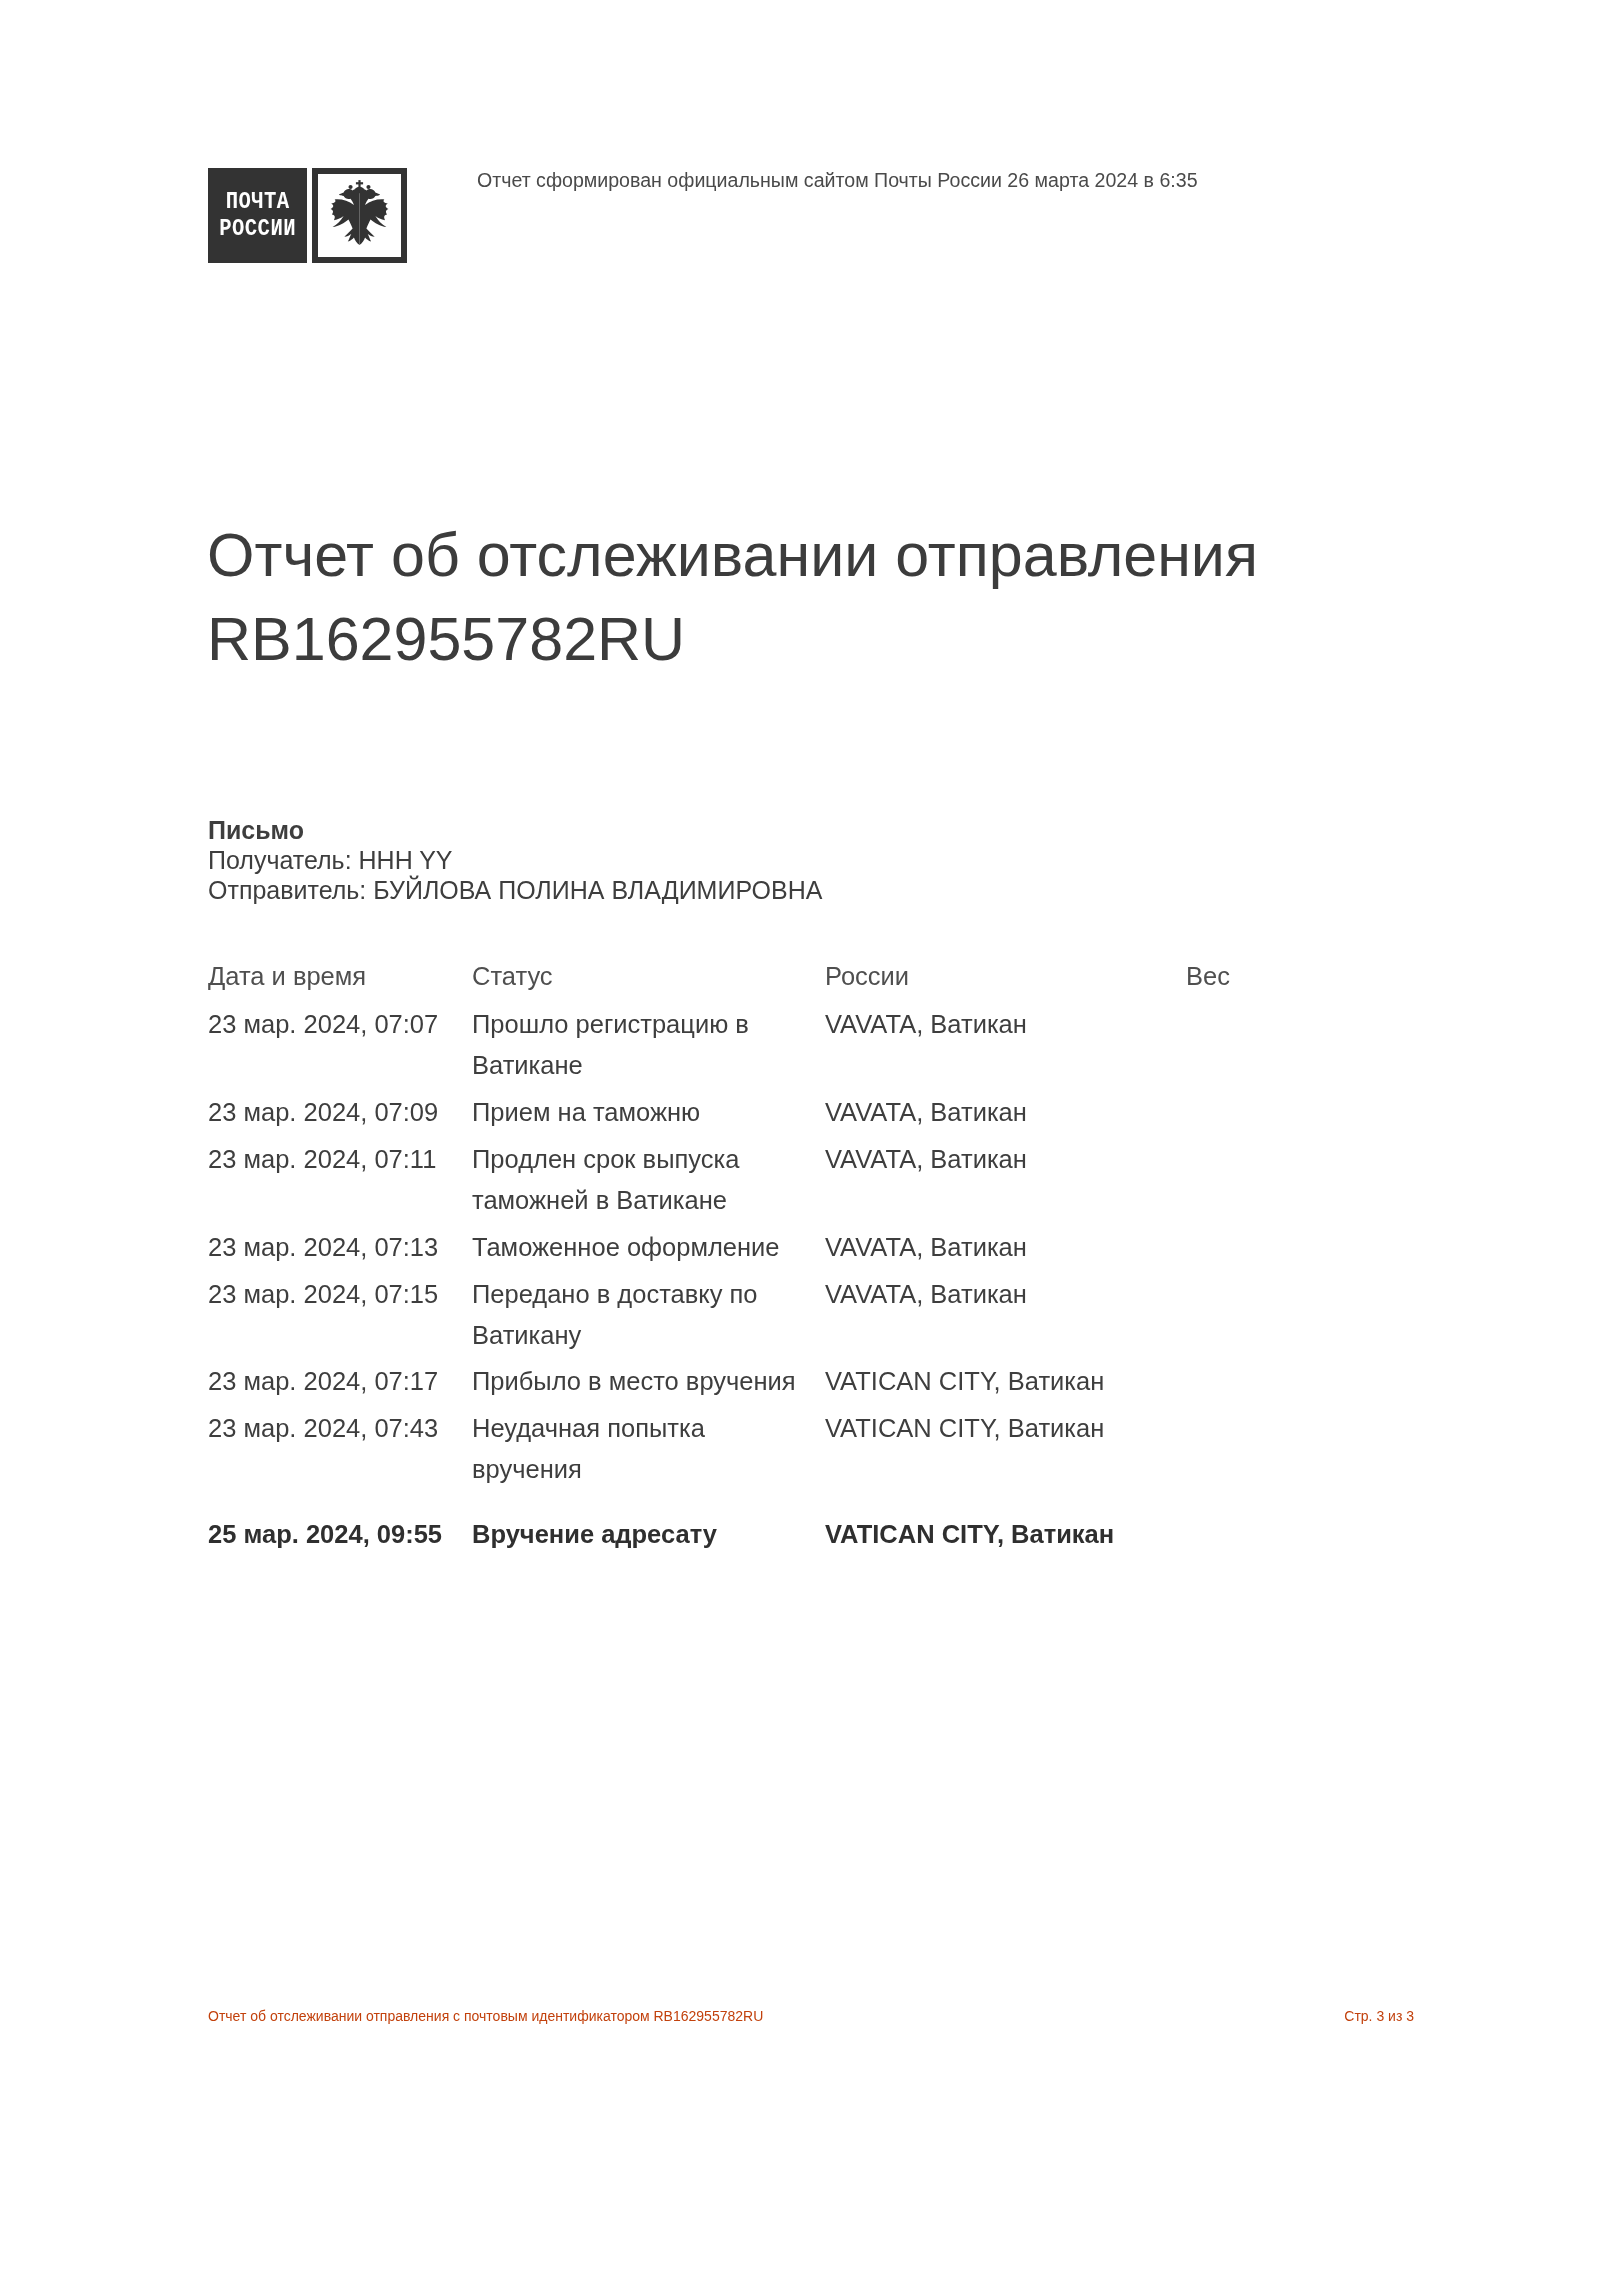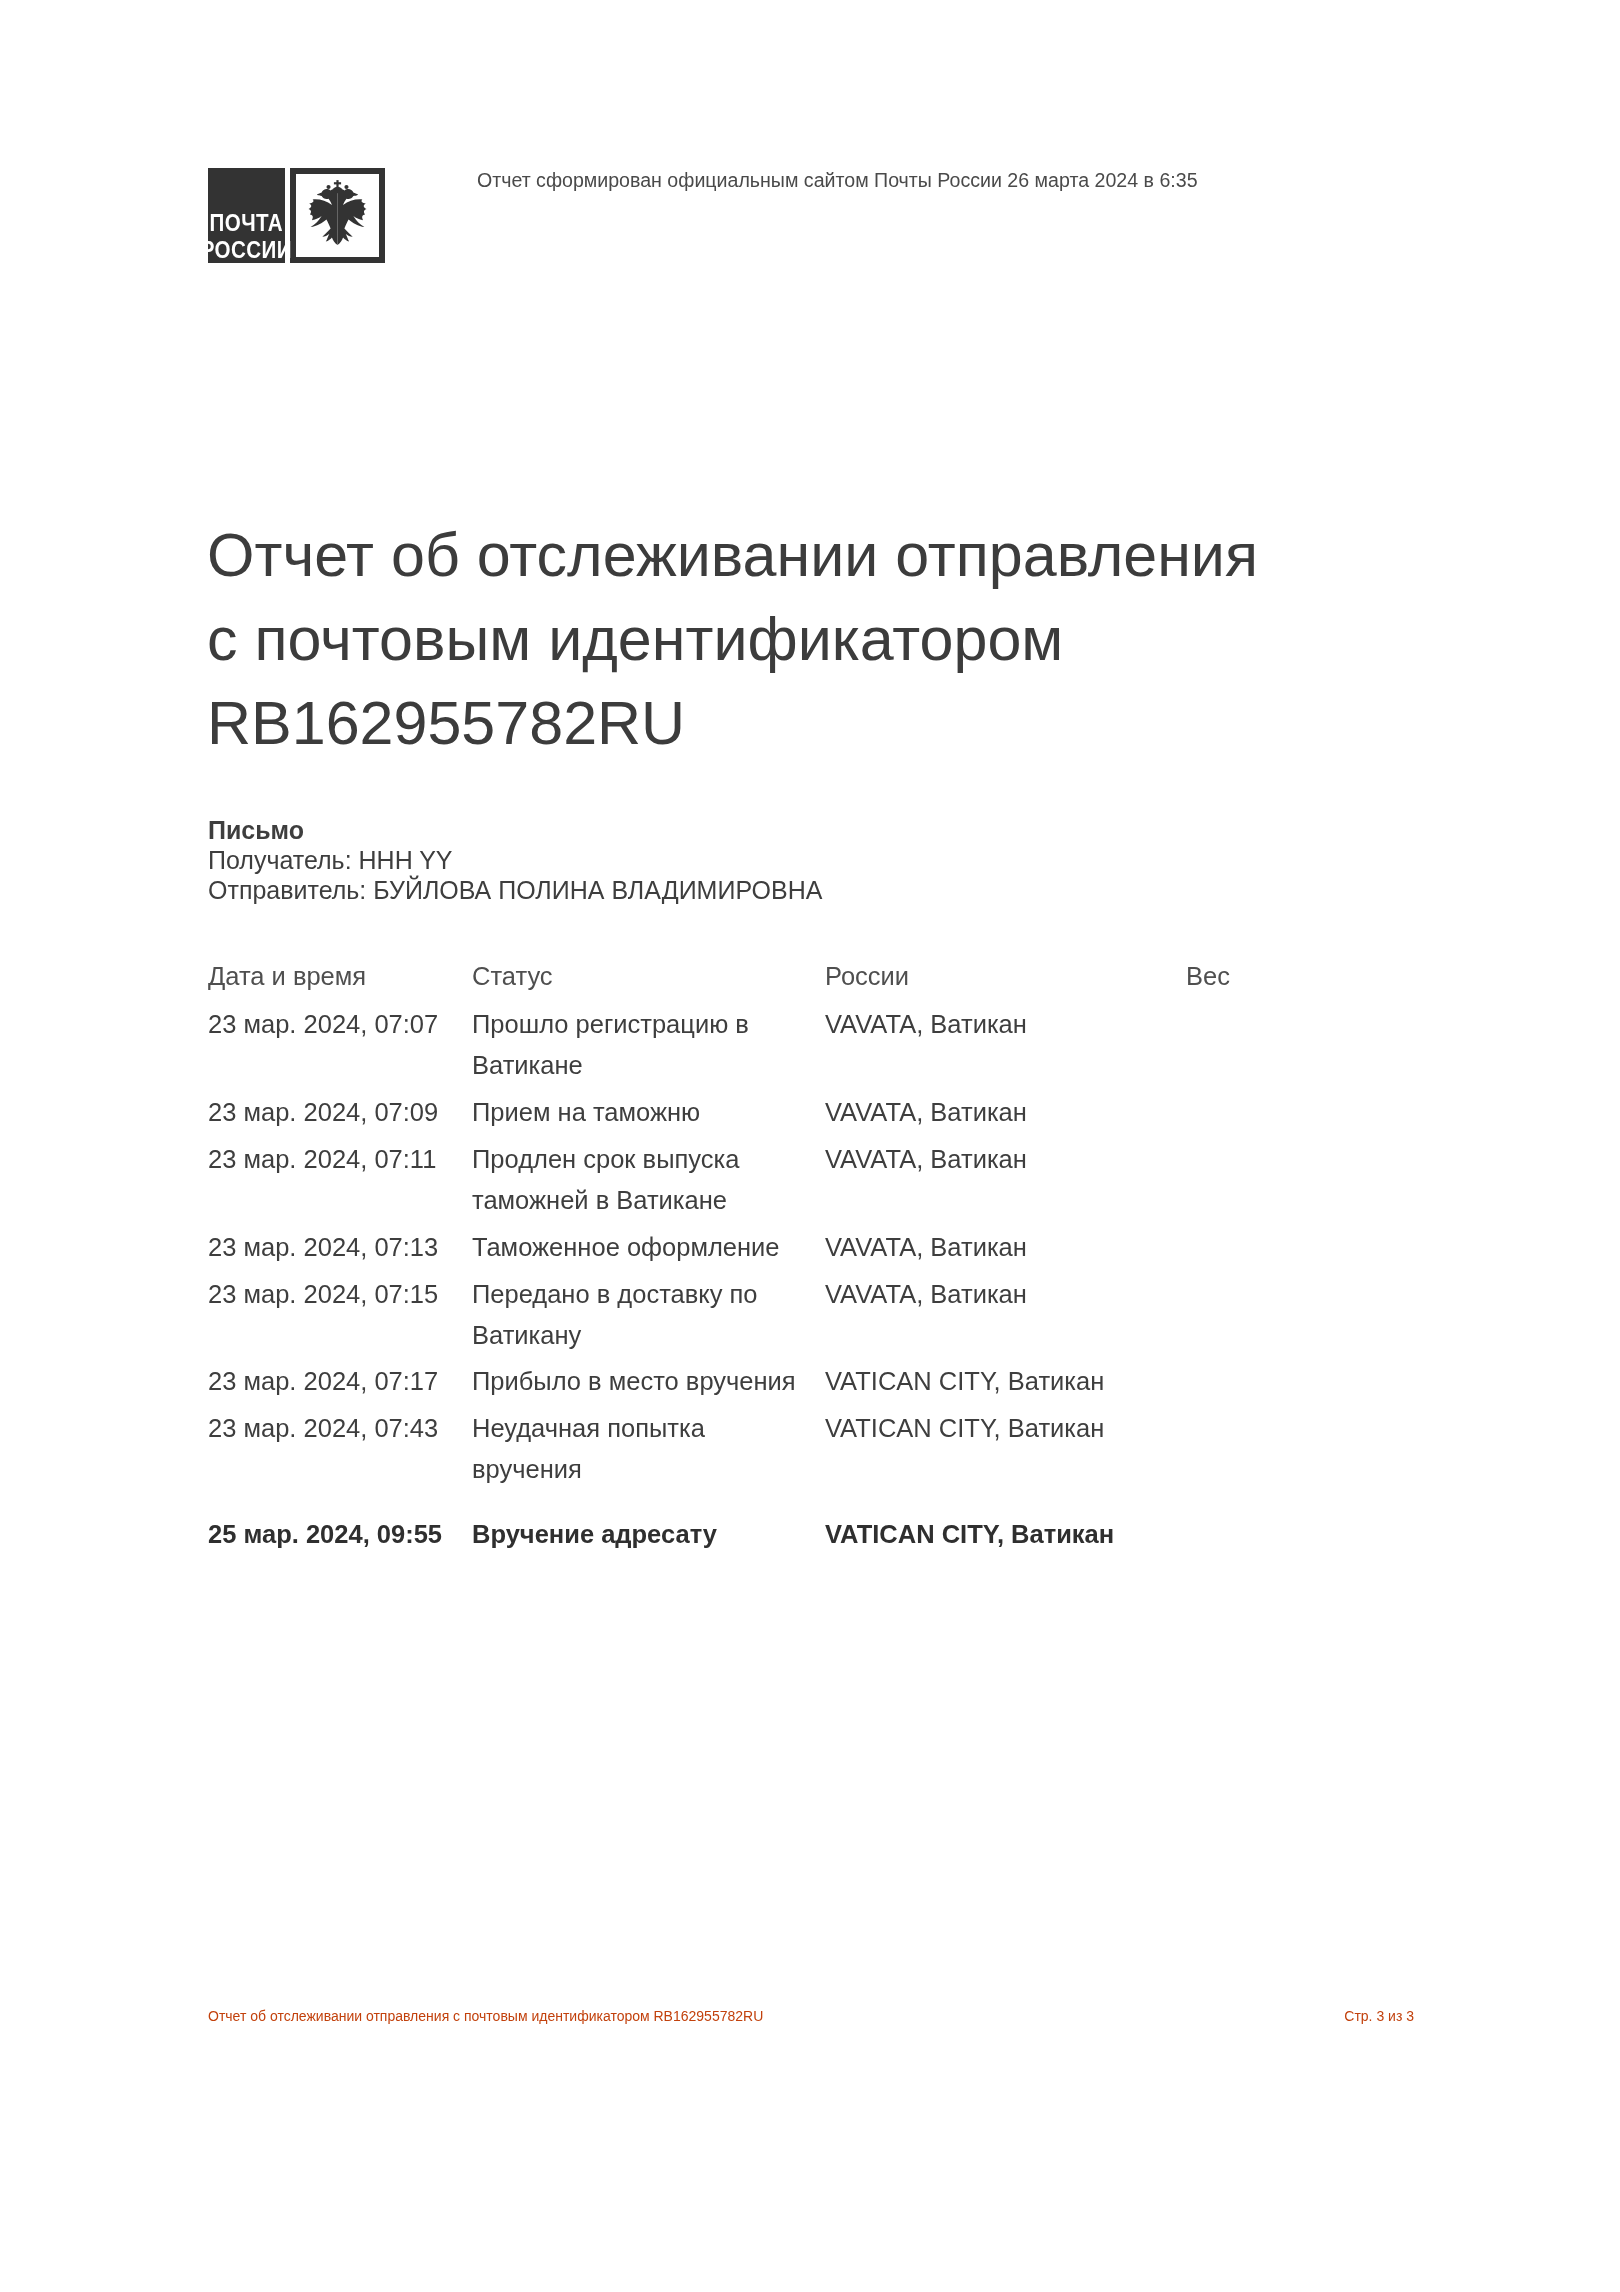--- a/index.html
+++ b/index.html
@@ -9,22 +9,22 @@
     height: 2293px;
     background: #ffffff;
     overflow: hidden;
     font-family: "Liberation Sans", "DejaVu Sans", sans-serif;
     color: #3e3e3e;
   }
 
   
   .logo { position: absolute; left: 208px; top: 168px; display: flex; gap: 4.9px; }
   .logo-box-text {
-    width: 77px; height: 95px; background: #333333;
-    display: flex; align-items: flex-end; justify-content: center;
+    width: 99px; height: 95px; background: #333333;
+    display: flex; align-items: center; justify-content: center; font-family: Liberation Mono, monospace;
   }
   .logo-wordmark {
     color: #ffffff; font-weight: 700; font-size: 24.5px; line-height: 26.5px;
     text-align: center; transform: scaleX(0.84); letter-spacing: 0.5px;
   }
   .logo-box-emblem {
     width: 95px; height: 95px; box-sizing: border-box;
     border: 6.9px solid #333333; background: #ffffff;
     display: flex; align-items: center; justify-content: center;
   }
@@ -111,21 +111,20 @@
           C43,87 46,91 50,94 Z"></path>
         <use href="#eagle-half" transform="translate(100,0) scale(-1,1)"></use>
       </svg>
     </div>
   </div>
 
   <div class="gen-note">Отчет сформирован официальным сайтом Почты России 26 марта 2024 в 6:35</div>
 
   <div class="title">
     <div>Отчет об отслеживании отправления</div>
-    <div>с почтовым идентификатором</div>
     <div>RB162955782RU</div>
   </div>
 
   <div class="info">
     <div class="bold">Письмо</div>
     <div>Получатель: HHH YY</div>
     <div>Отправитель: БУЙЛОВА ПОЛИНА ВЛАДИМИРОВНА</div>
   </div>
 
   <div class="track">

